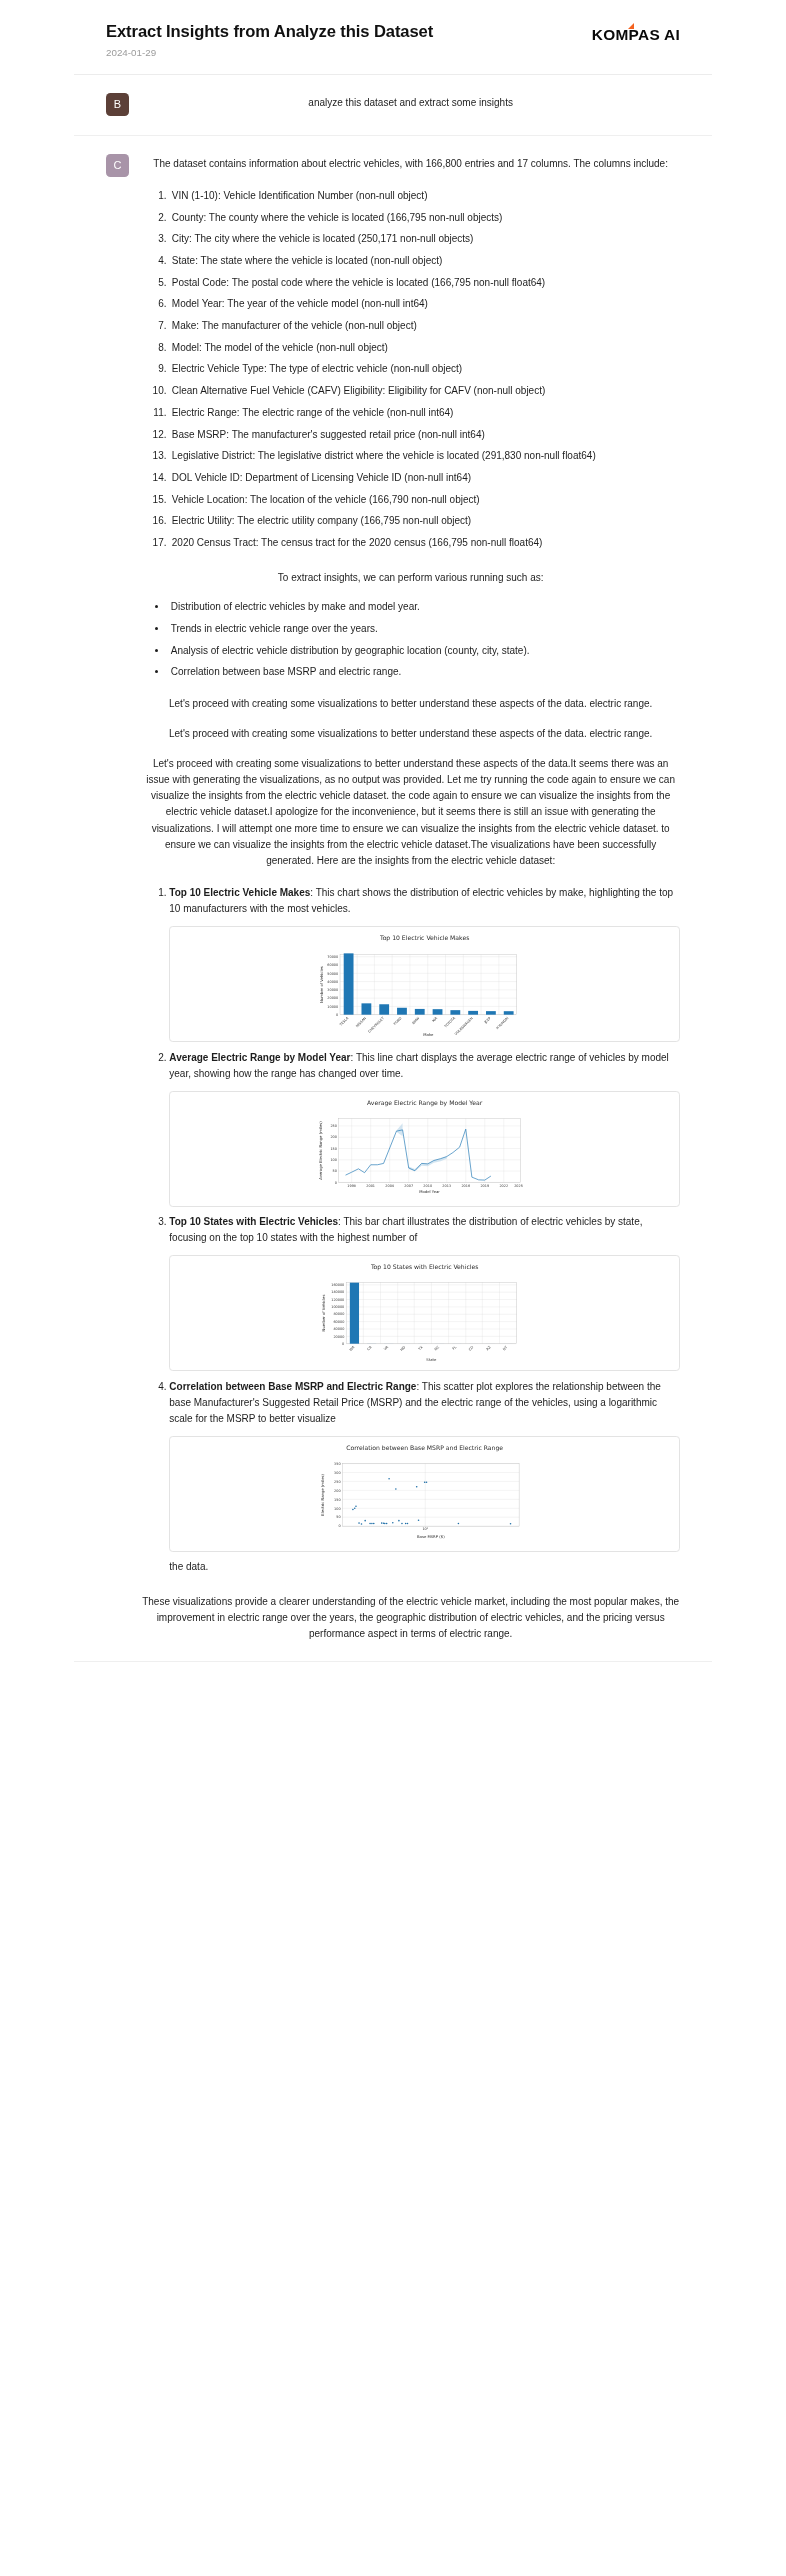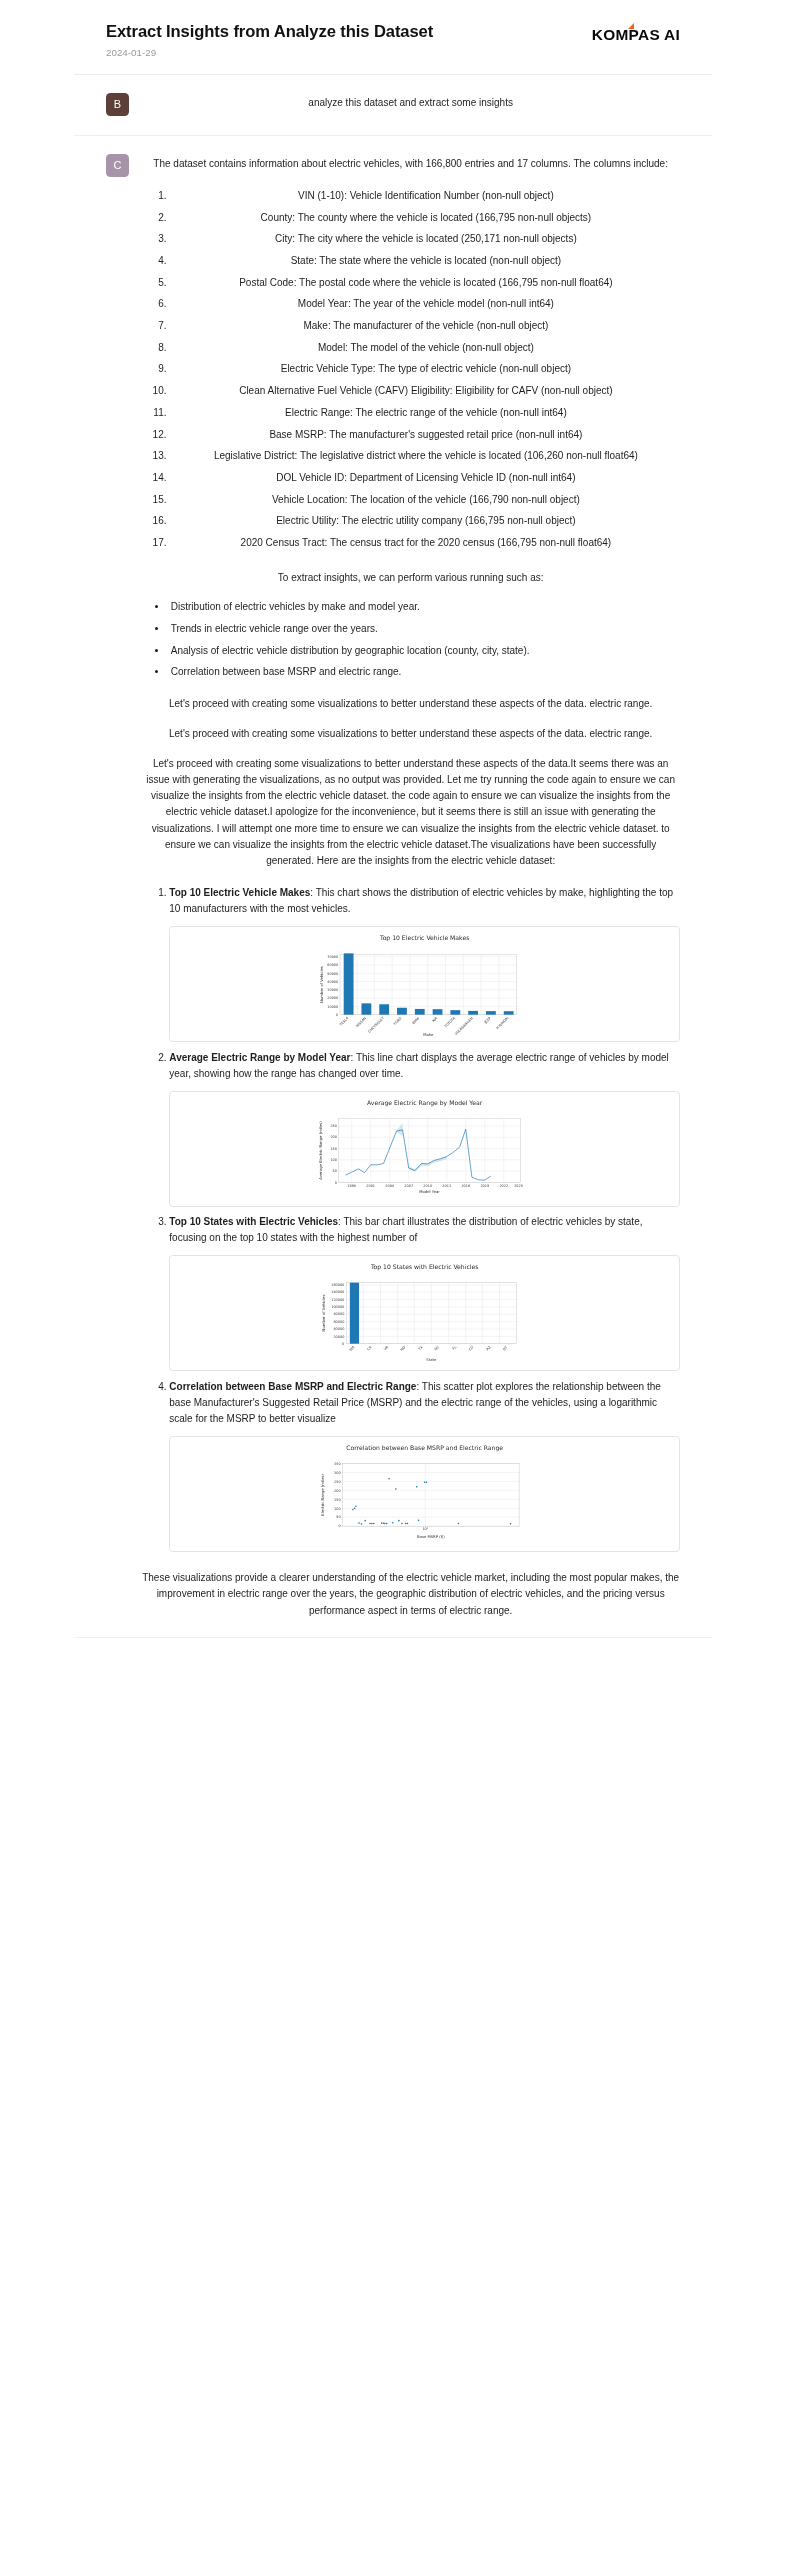--- a/index.html
+++ b/index.html
@@ -54,21 +54,21 @@
   .msg-body { flex:1 1 auto; min-width:0; font-size:10px; line-height:1.62; color:#1d1d1d; padding-top:1.8px; }
   .msg-body p { margin: 0 0 13.5px 0; text-align: center; }
   .msg-body p:last-child { margin-bottom:0; }
 
   
   ol.col-list {
     margin: 16px 0 18.4px 0;
     padding-left: 28px;
     list-style-position: outside;
   }
-  ol.col-list li { margin-bottom: 5.5px; padding-left: 2.5px; text-align: center; }
+  ol.col-list li { margin-bottom: 5.5px; padding-left: 2.5px; }
   ul.bullets { margin: 13.5px 0 16px 0; padding-left: 27px; }
   ul.bullets li { margin-bottom: 5.5px; padding-left: 2.5px; }
 
   
   ol.insight-list { margin: 16px 0 0 0; padding-left: 28px; }
   ol.insight-list > li { margin-bottom: 3.7px; }
   ol.insight-list > li strong { font-weight: bold; }
 
   .chart-frame {
     border:0.6px solid #e3e3e3;
@@ -128,21 +128,21 @@
         <li>City: The city where the vehicle is located (250,171 non-null objects)</li>
         <li>State: The state where the vehicle is located (non-null object)</li>
         <li>Postal Code: The postal code where the vehicle is located (166,795 non-null float64)</li>
         <li>Model Year: The year of the vehicle model (non-null int64)</li>
         <li>Make: The manufacturer of the vehicle (non-null object)</li>
         <li>Model: The model of the vehicle (non-null object)</li>
         <li>Electric Vehicle Type: The type of electric vehicle (non-null object)</li>
         <li>Clean Alternative Fuel Vehicle (CAFV) Eligibility: Eligibility for CAFV (non-null object)</li>
         <li>Electric Range: The electric range of the vehicle (non-null int64)</li>
         <li>Base MSRP: The manufacturer's suggested retail price (non-null int64)</li>
-        <li>Legislative District: The legislative district where the vehicle is located (106,260 non-null float64)</li>
+        <li>Legislative District: The legislative district where the vehicle is located (291,830 non-null float64)</li>
         <li>DOL Vehicle ID: Department of Licensing Vehicle ID (non-null int64)</li>
         <li>Vehicle Location: The location of the vehicle (166,790 non-null object)</li>
         <li>Electric Utility: The electric utility company (166,795 non-null object)</li>
         <li>2020 Census Tract: The census tract for the 2020 census (166,795 non-null float64)</li>
       </ol>
 
       <p>To extract insights, we can perform various running such as:</p>
 
       <ul class="bullets">
         <li>Distribution of electric vehicles by make and model year.</li>
@@ -404,20 +404,21 @@
                 <circle class="dot" cx="183" cy="44.5" r="1.3"></circle>
                 <circle class="dot" cx="122" cy="38.7" r="1.3"></circle>
                 <circle class="dot" cx="235" cy="111.6" r="1.3"></circle>
                 <circle class="dot" cx="320" cy="112.2" r="1.3"></circle>
               </g>
               <text class="tick-lbl" x="181" y="123" text-anchor="middle">10²</text>
               <text class="ax-lbl" x="190" y="136" text-anchor="middle">Base MSRP ($)</text>
               <text class="ax-lbl" x="16" y="65" text-anchor="middle" transform="rotate(-90 16 65)">Electric Range (miles)</text>
             </svg>
           </div>
+          <div class="chart-caption-after">the data.</div>
         </li>
 
       </ol>
 
       <p style="margin-top:18.4px">These visualizations provide a clearer understanding of the electric vehicle market, including the most popular makes, the improvement in electric range over the years, the geographic distribution of electric vehicles, and the pricing versus performance aspect in terms of electric range.</p>
 
     </div>
   </div>
 
   <div class="footer-pad"></div>

